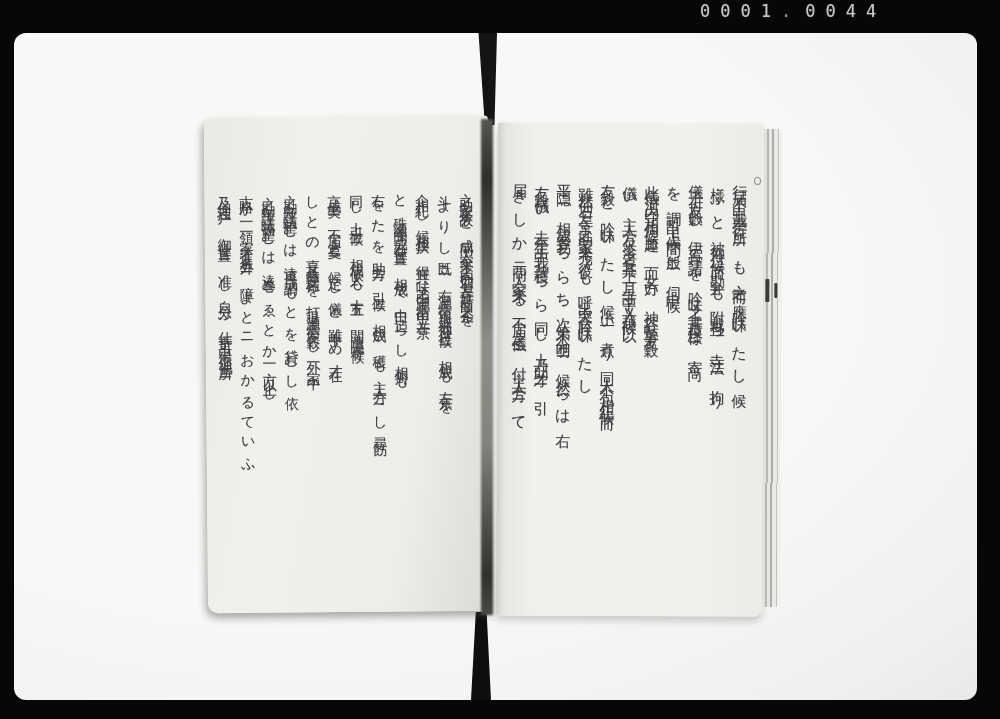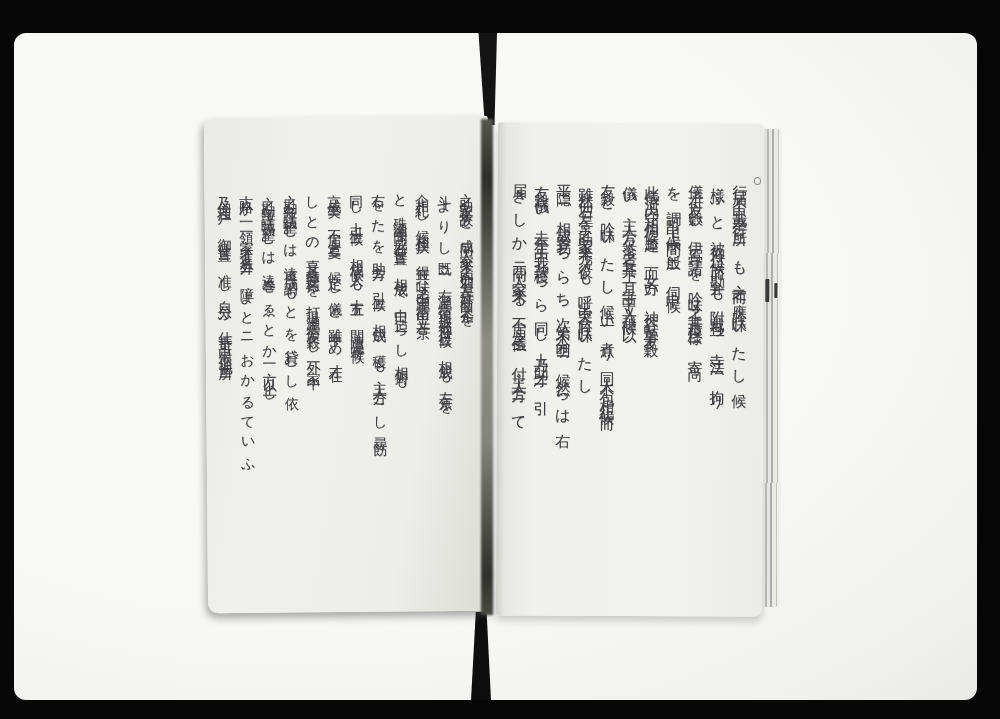--- a/index.html
+++ b/index.html
@@ -79,20 +79,21 @@
   .ink-dot{
     position:absolute;left:740px;top:144px;width:5px;height:6px;
     border:1px solid #8e8e88;border-radius:50%;background:transparent;
   }
 </style>
 </head>
 <body>
 
 <div class="stage">
 
+  <div class="counter"><span>0001</span><span class="sep">.</span><span>0044</span></div>
 
   <div class="photo">
 
     <div class="strip strip-top"></div>
     <div class="strip strip-bottom"></div>
 
     <div class="page page-left">
       <div class="cols cols-left">
         <div class="col">之助家来故と成同人家来之内仙石左京奸曲之企を</div>
         <div class="col">斗よりし既ニ右瀬兵衛追放被仰付候ニ相成も左京を</div>

